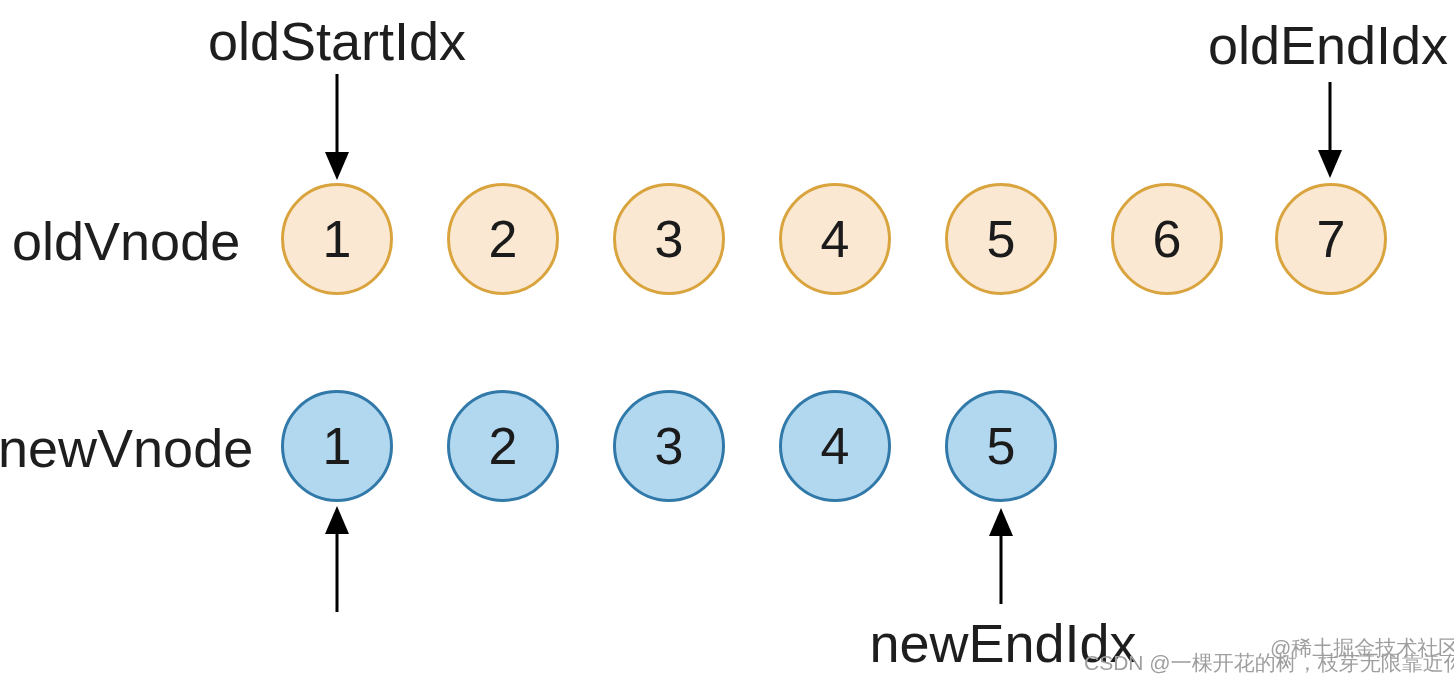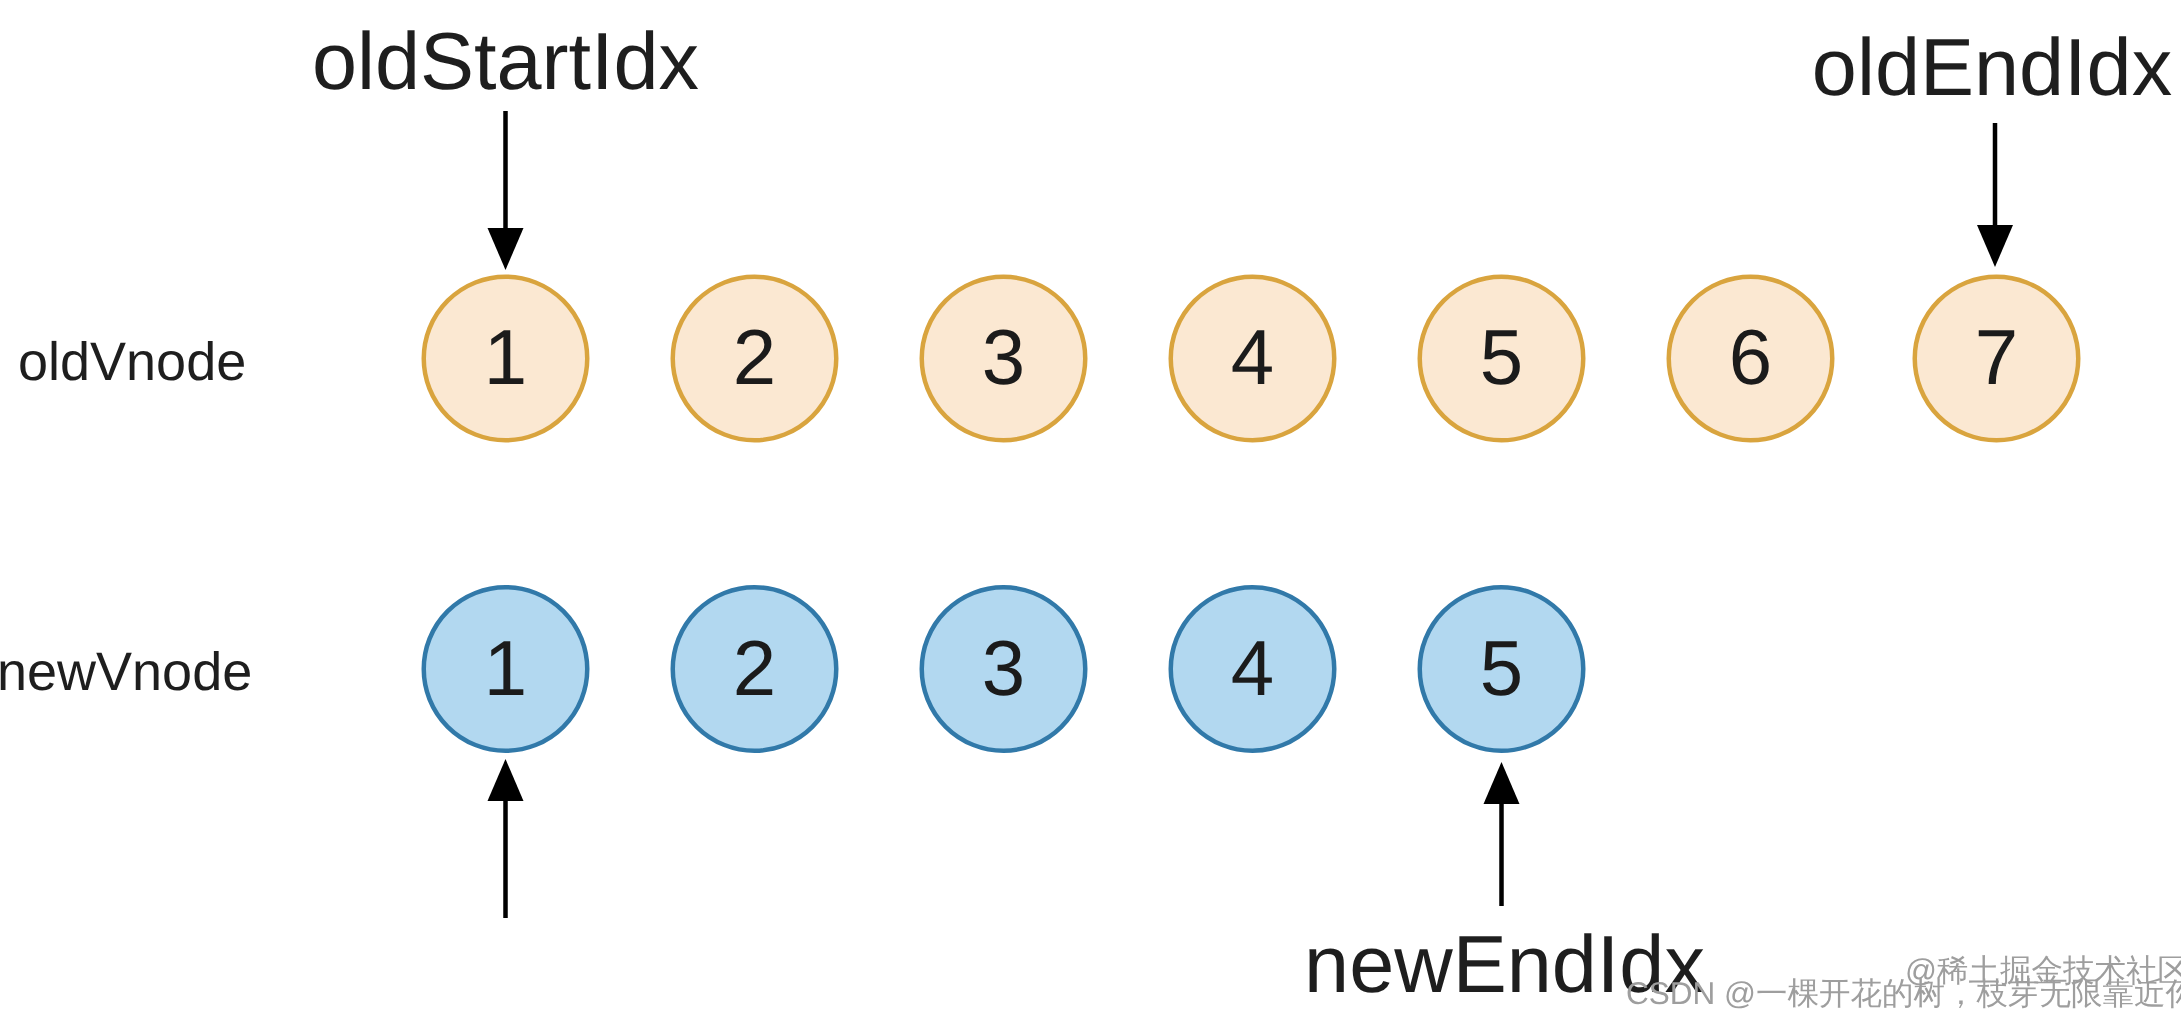--- a/index.html
+++ b/index.html
@@ -19,21 +19,21 @@
     position: absolute;
     transform: translateX(-50%);
     font-size: 54px;
     color: #1e1e1e;
     white-space: nowrap;
     line-height: 1;
   }
   .row-label {
     position: absolute;
     transform: translateY(-50%);
-    font-size: 36px;
+    font-size: 54px;
     color: #1e1e1e;
     white-space: nowrap;
     line-height: 1;
   }
   .node {
     position: absolute;
     width: 112px;
     height: 112px;
     box-sizing: border-box;
     border-radius: 50%;

